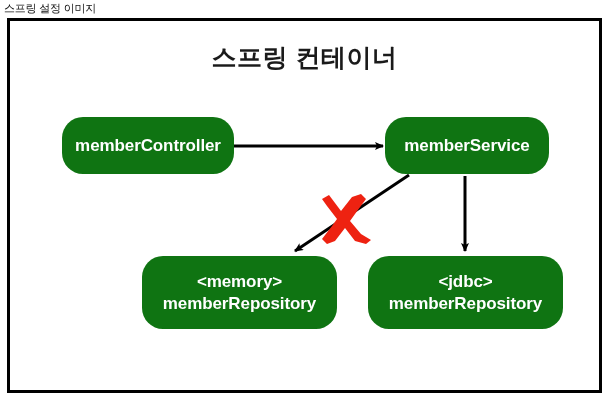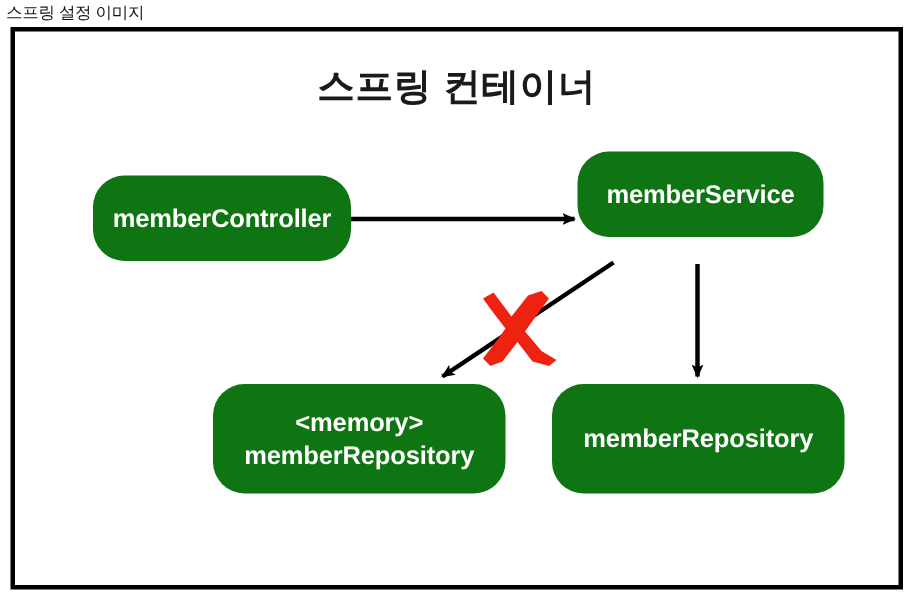--- a/index.html
+++ b/index.html
@@ -67,21 +67,21 @@
     flex-direction: column;
     align-items: center;
     justify-content: center;
     line-height: 1.28;
     text-align: center;
     letter-spacing: -0.1px;
   }
   .bean-box .line { display: block; }
 
   #box-controller { left: 62px;  top: 117px; width: 172px; height: 57px; }
-  #box-service    { left: 385px; top: 101px; width: 164px; height: 57px; }
+  #box-service    { left: 385px; top: 117px; width: 164px; height: 57px; }
   #box-memory     { left: 142px; top: 256px; width: 195px; height: 73px; }
   #box-jdbc       { left: 368px; top: 256px; width: 195px; height: 73px; }
 
   
   .edge-layer {
     position: absolute;
     left: 0;
     top: 0;
     width: 614px;
     height: 403px;
@@ -106,20 +106,21 @@
 <div class="bean-box" id="box-service">
   <span class="line">memberService</span>
 </div>
 
 <div class="bean-box" id="box-memory">
   <span class="line">&lt;memory&gt;</span>
   <span class="line">memberRepository</span>
 </div>
 
 <div class="bean-box" id="box-jdbc">
+  <span class="line">&lt;jdbc&gt;</span>
   <span class="line">memberRepository</span>
 </div>
 
 <svg class="edge-layer" viewBox="0 0 614 403">
   <defs>
     <marker id="arrowhead" markerWidth="9" markerHeight="8" refX="8" refY="4" orient="auto" markerUnits="userSpaceOnUse">
       <path d="M0,0 L9,4 L0,8 L2,4 Z" fill="#000000"></path>
     </marker>
   </defs>
 

